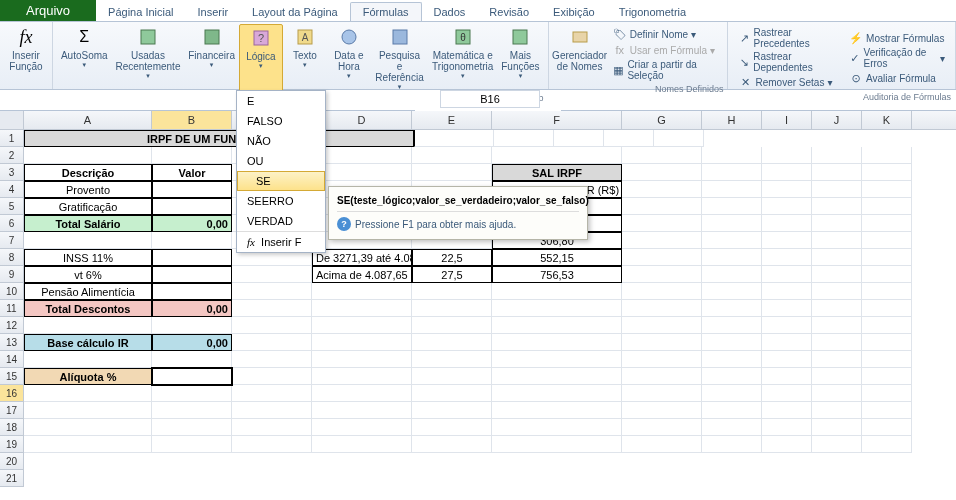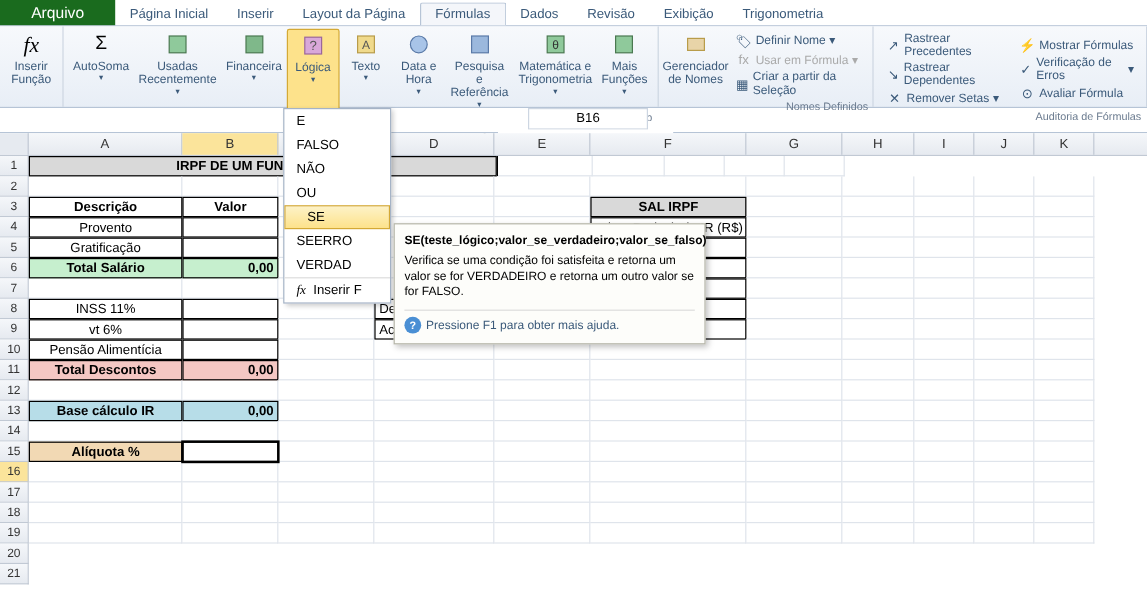--- a/index.html
+++ b/index.html
@@ -532,18 +532,17 @@
   <div class="dropdown-item">NÃO</div>
   <div class="dropdown-item">OU</div>
   <div class="dropdown-item hov">SE</div>
   <div class="dropdown-item">SEERRO</div>
   <div class="dropdown-item">VERDAD</div>
   <div class="dropdown-fx"><i style="font-style:italic;font-family:serif">fx</i>&nbsp;&nbsp;<span>Inserir F</span></div>
 </div>
 
 <div class="tooltip">
   <div class="tooltip-title">SE(teste_lógico;valor_se_verdadeiro;valor_se_falso)</div>
-  <div class="tooltip-desc">Verifica se uma condição foi satisfeita e retorna um valor se for VERDADEIRO e retorna um outro valor se for FALSO.</div>
   <div class="tooltip-help">
     <div class="help-icon">?</div>
     <span>Pressione F1 para obter mais ajuda.</span>
   </div>
 </div>
 
 </body></html>

